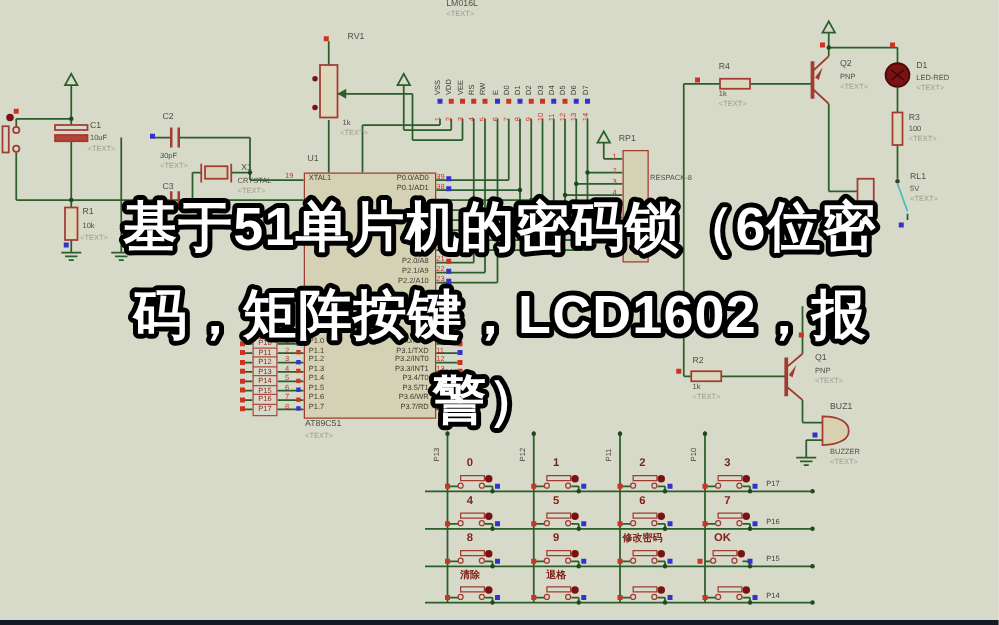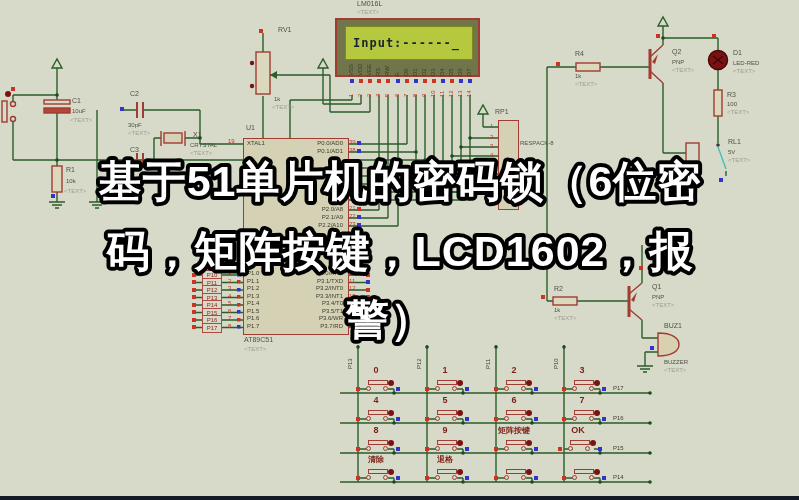--- a/index.html
+++ b/index.html
@@ -228,25 +228,20 @@
         <circle cx="600" cy="453" r="1.8"></circle>
     <circle cx="394" cy="482" r="1.8"></circle>
         <circle cx="463" cy="482" r="1.8"></circle>
         <circle cx="532" cy="482" r="1.8"></circle>
         <circle cx="600" cy="482" r="1.8"></circle>
   </g>
 </svg>
 
 <span class="t ref" style="left:357px;top:0px">LM016L</span>
 <span class="t ph" style="left:357px;top:9px">&lt;TEXT&gt;</span>
-<div class="lcd-outer">
-  <div class="lcd-screen">
-    <span class="lcd-text">Input:------_</span>
-  </div>
-</div>
 
 <span class="t pin vt" style="left:348px;top:57px;height:19px">VSS</span>
 <span class="t pin vt" style="left:357px;top:57px;height:19px">VDD</span>
 <span class="t pin vt" style="left:366px;top:57px;height:19px">VEE</span>
 <span class="t pin vt" style="left:375px;top:57px;height:19px">RS</span>
 <span class="t pin vt" style="left:384px;top:57px;height:19px">RW</span>
 <span class="t pin vt" style="left:394px;top:57px;height:19px">E</span>
 <span class="t pin vt" style="left:403px;top:57px;height:19px">D0</span>
 <span class="t pin vt" style="left:412px;top:57px;height:19px">D1</span>
 <span class="t pin vt" style="left:421px;top:57px;height:19px">D2</span>
@@ -489,21 +484,21 @@
 <div class="kbtn" style="left:421px;top:426px">
       <span class="klabel">9</span>
       <span class="kcap"></span>
       <span class="kc1"></span>
       <span class="kc2"></span>
       <span class="kdot"></span>
       <span class="krsq"></span>
       <span class="kbsq"></span>
     </div>
 <div class="kbtn" style="left:490px;top:426px">
-      <span class="klabel" style="font-size:8px">矩阵按键</span>
+      <span class="klabel" style="font-size:8px">修改密码</span>
       <span class="kcap"></span>
       <span class="kc1"></span>
       <span class="kc2"></span>
       <span class="kdot"></span>
       <span class="krsq"></span>
       <span class="kbsq"></span>
     </div>
 <div class="kbtn" style="left:554px;top:426px">
       <span class="klabel">OK</span>
       <span class="kcap"></span>

